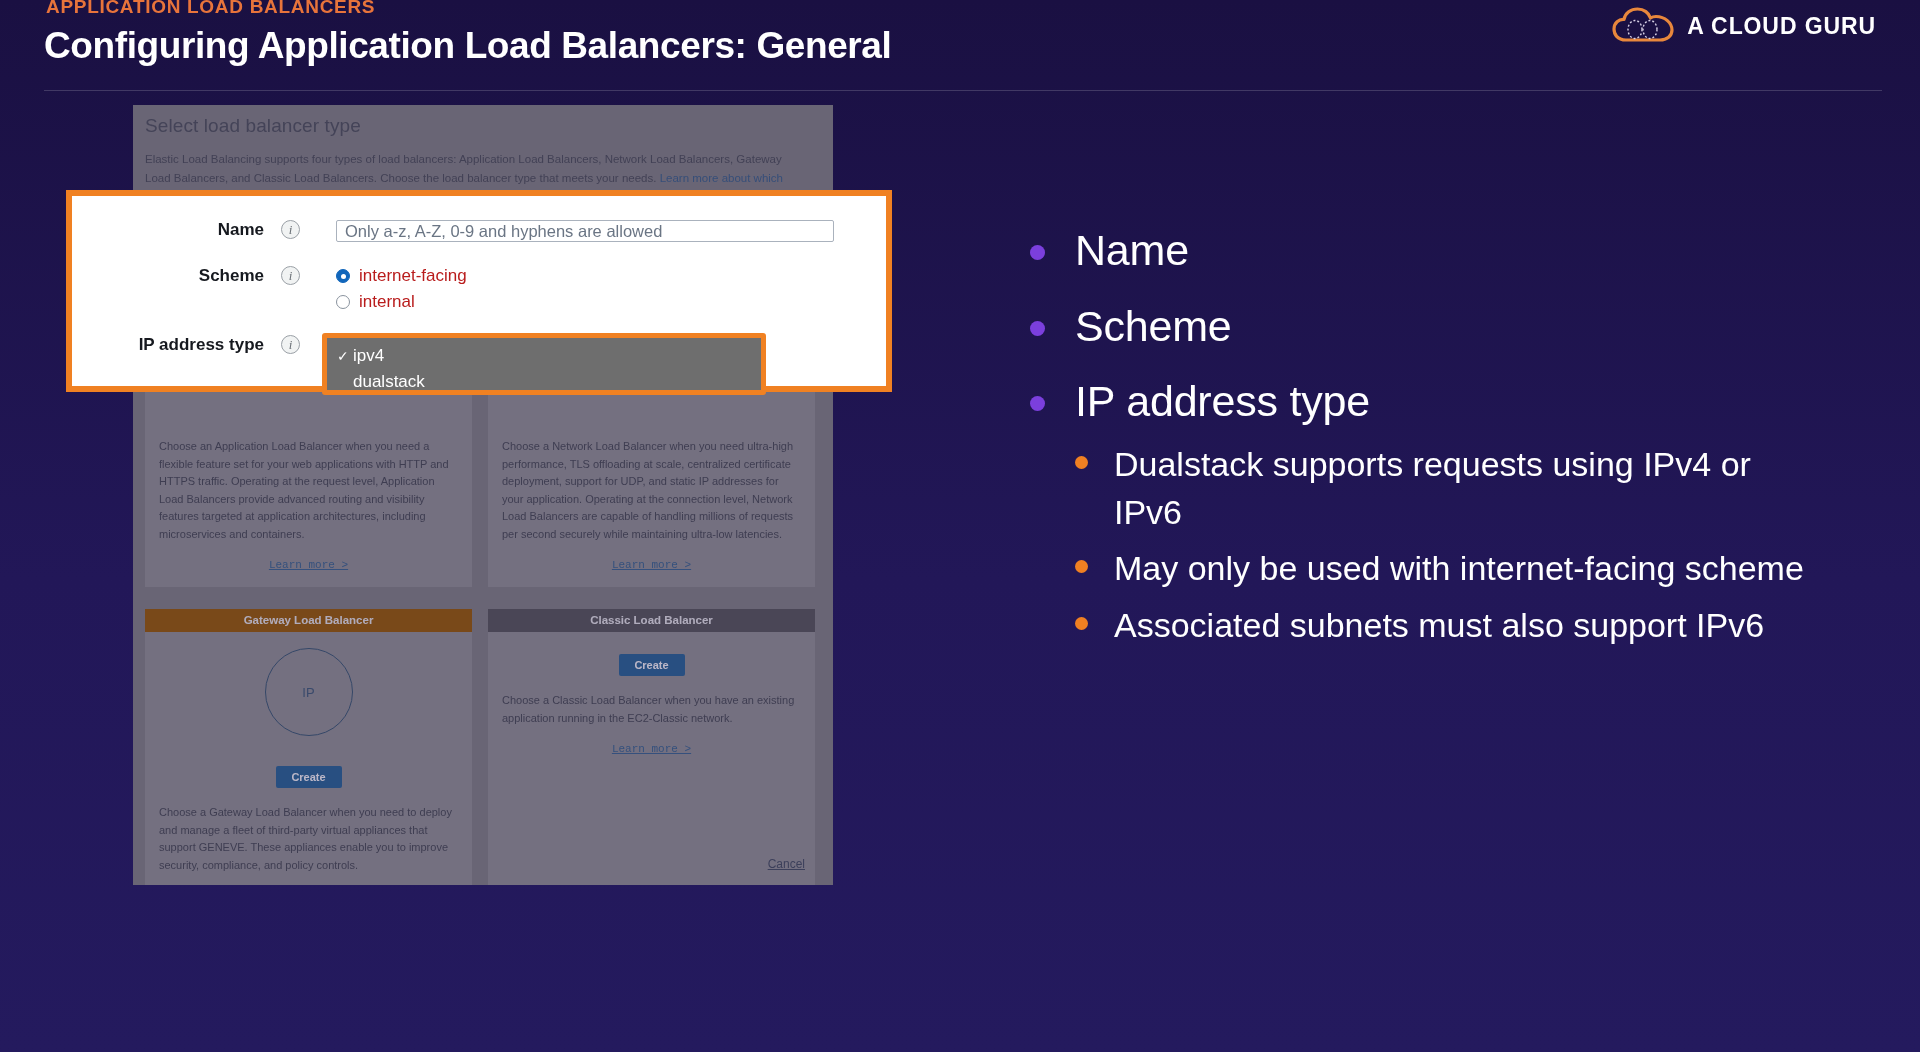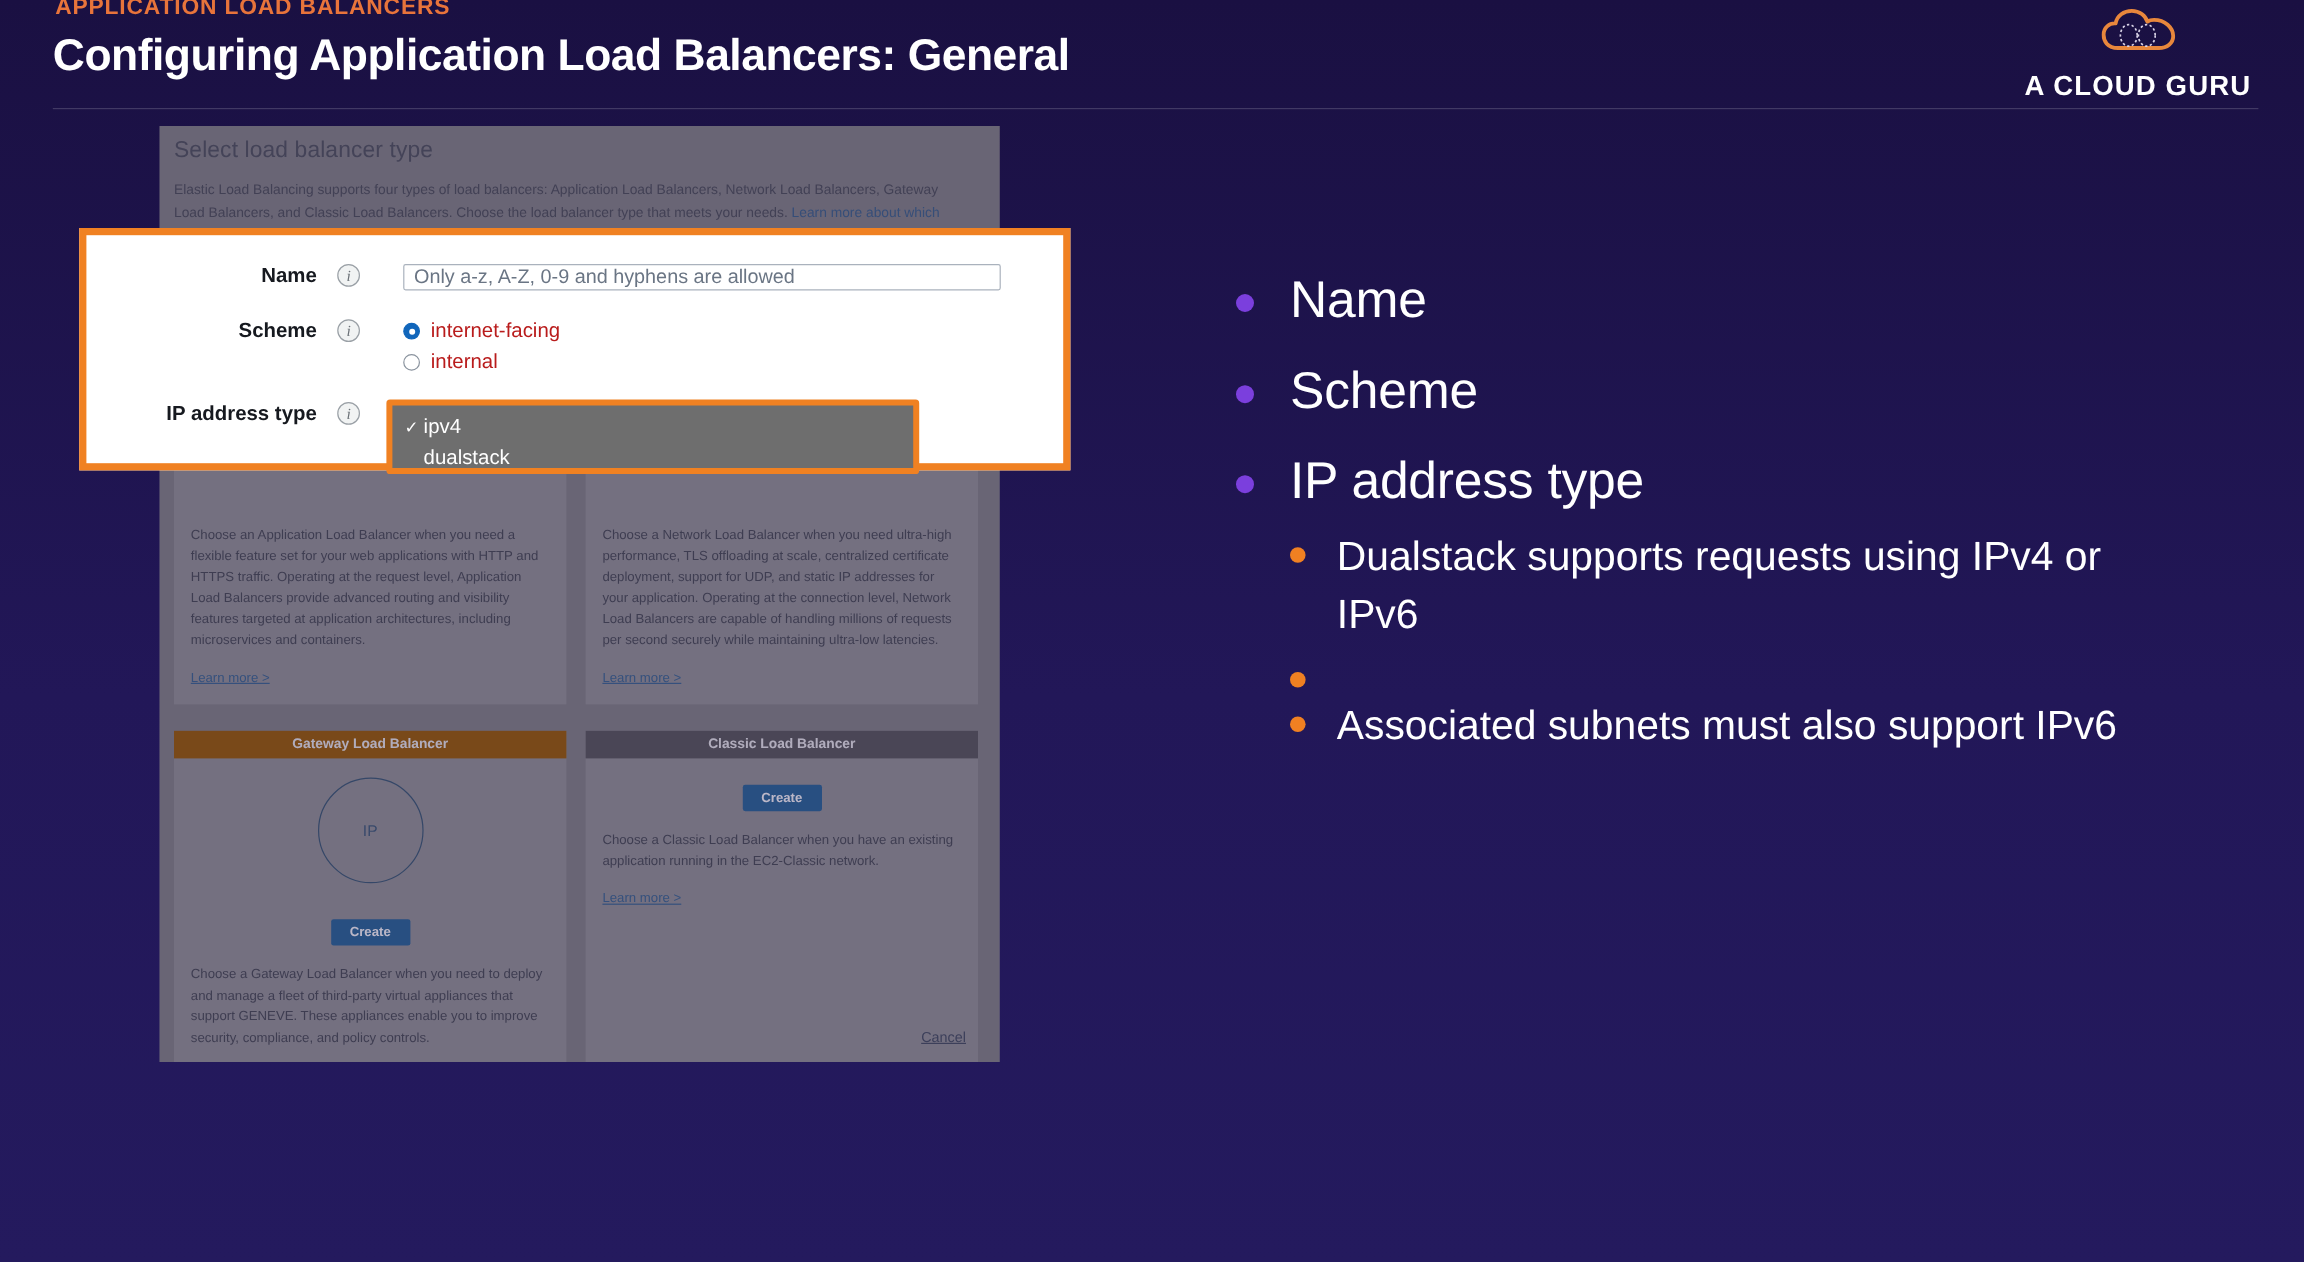--- a/index.html
+++ b/index.html
@@ -54,21 +54,20 @@
   }
 
   
   .logo-wrap {
     position: absolute;
     right: 44px;
     top: 7px;
     display: flex;
     align-items: center;
     gap: 13px;
-    flex-direction: column;
   }
   .logo-mark { width: 62px; height: 38px; display: block; }
   .logo-text {
     font-size: 23px;
     font-weight: bold;
     color: #ffffff;
     letter-spacing: 0.9px;
     white-space: nowrap;
   }
 
@@ -100,21 +99,21 @@
   .card-row { display: flex; gap: 16px; margin-bottom: 22px; }
   .card { width: 327px; background: #9a9a9a; }
   .card-head {
     height: 23px; line-height: 23px; text-align: center;
     font-size: 11.5px; font-weight: bold; color: #f0f0f0;
   }
   .card-head.teal { background: #a16207; }
   .card-head.gray { background: #5e5e5e; }
   .card-body { padding: 10px 14px 16px; }
   .card-desc { font-size: 11px; line-height: 17.5px; color: #4d5157; }
-  .learn { display:block; margin-top: 16px; font-size: 11px; color: #3f6c95; }
+  .learn { display:block; text-align:center; margin-top: 16px; font-size: 11px; color: #3f6c95; font-family: Liberation Mono, monospace; }
 
   .gw-graphic { height: 112px; position: relative; }
   .gw-circle {
     position: absolute; left: 50%; top: 6px; transform: translateX(-50%);
     width: 88px; height: 88px; border-radius: 50%;
     border: 1.5px solid #3f5f77;
     display:flex; align-items:center; justify-content:center;
     font-size: 13px; color: #46637c;
   }
   .prev-gen { text-align:center; padding-top: 34px; }
@@ -416,20 +415,21 @@
       <span class="dot"></span>
       <span class="txt">IP address type</span>
     </div>
     <div class="subs">
       <div class="b2">
         <span class="dot"></span>
         <span class="txt">Dualstack supports requests using IPv4 or IPv6</span>
       </div>
       <div class="b2">
         <span class="dot"></span>
+        <span class="txt">May only be used with internet-facing scheme</span>
       </div>
       <div class="b2">
         <span class="dot"></span>
         <span class="txt">Associated subnets must also support IPv6</span>
       </div>
     </div>
   </div>
 </div>
 
 </body></html>

